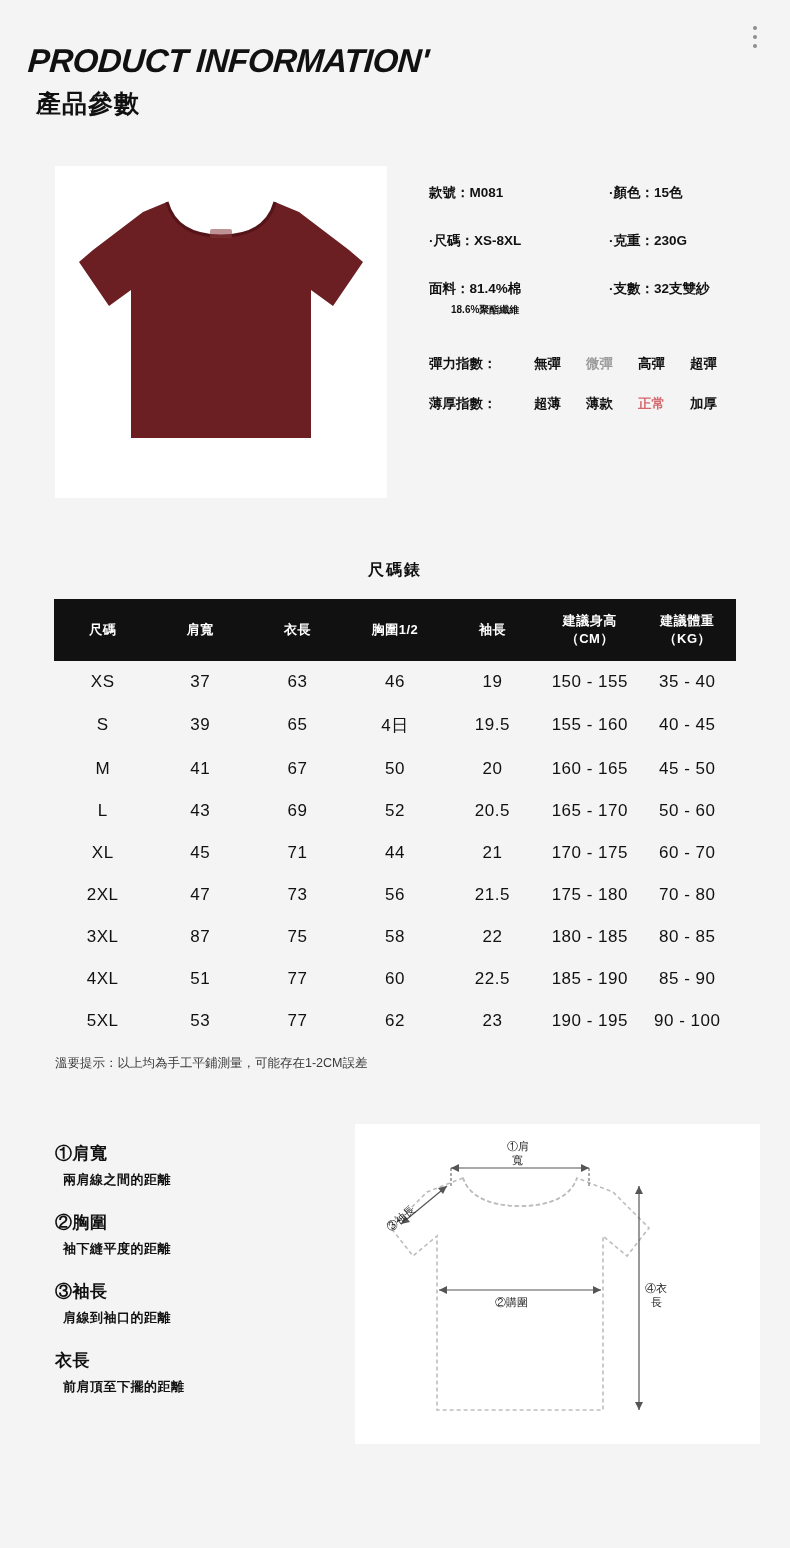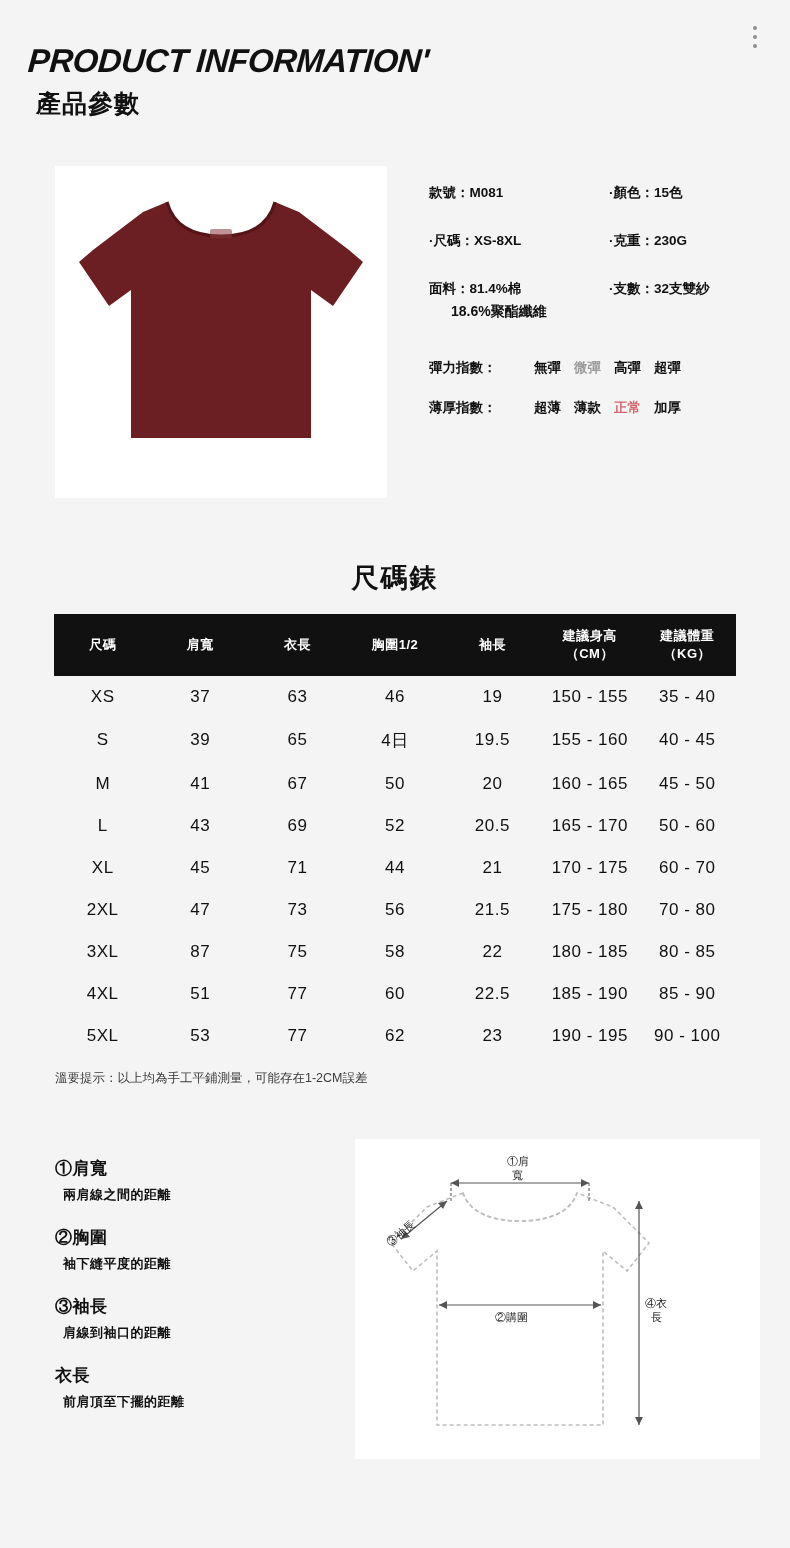--- a/index.html
+++ b/index.html
@@ -84,40 +84,40 @@
   }
   .spec-grid {
     display: grid;
     grid-template-columns: 180px 1fr;
     row-gap: 30px;
   }
   .spec-sub {
     font-weight: 700;
     margin-top: 5px;
     padding-left: 22px;
-    font-size: 14px;
+    font-size: 10px;
   }
   .idx-row {
     display: flex;
     align-items: baseline;
     margin-top: 38px;
     font-size: 13.5px;
     font-weight: 700;
   }
   .idx-row.second { margin-top: 22px; }
   .idx-label { width: 105px; flex: none; }
-  .idx-opts { display: flex; gap: 13px; }
+  .idx-opts { display: flex; gap: 25px; }
   .idx-opt { color: #111; }
   .idx-opt.muted { color: #9b9b9b; }
   .idx-opt.active { color: #d4686e; }
 
   
   .size-title {
     text-align: center;
-    font-size: 27px;
+    font-size: 16px;
     font-weight: 800;
     margin: 62px 0 18px 0;
     letter-spacing: 2px;
   }
   table.size-table {
     width: 682px;
     margin: 0 auto;
     border-collapse: collapse;
     table-layout: fixed;
   }

